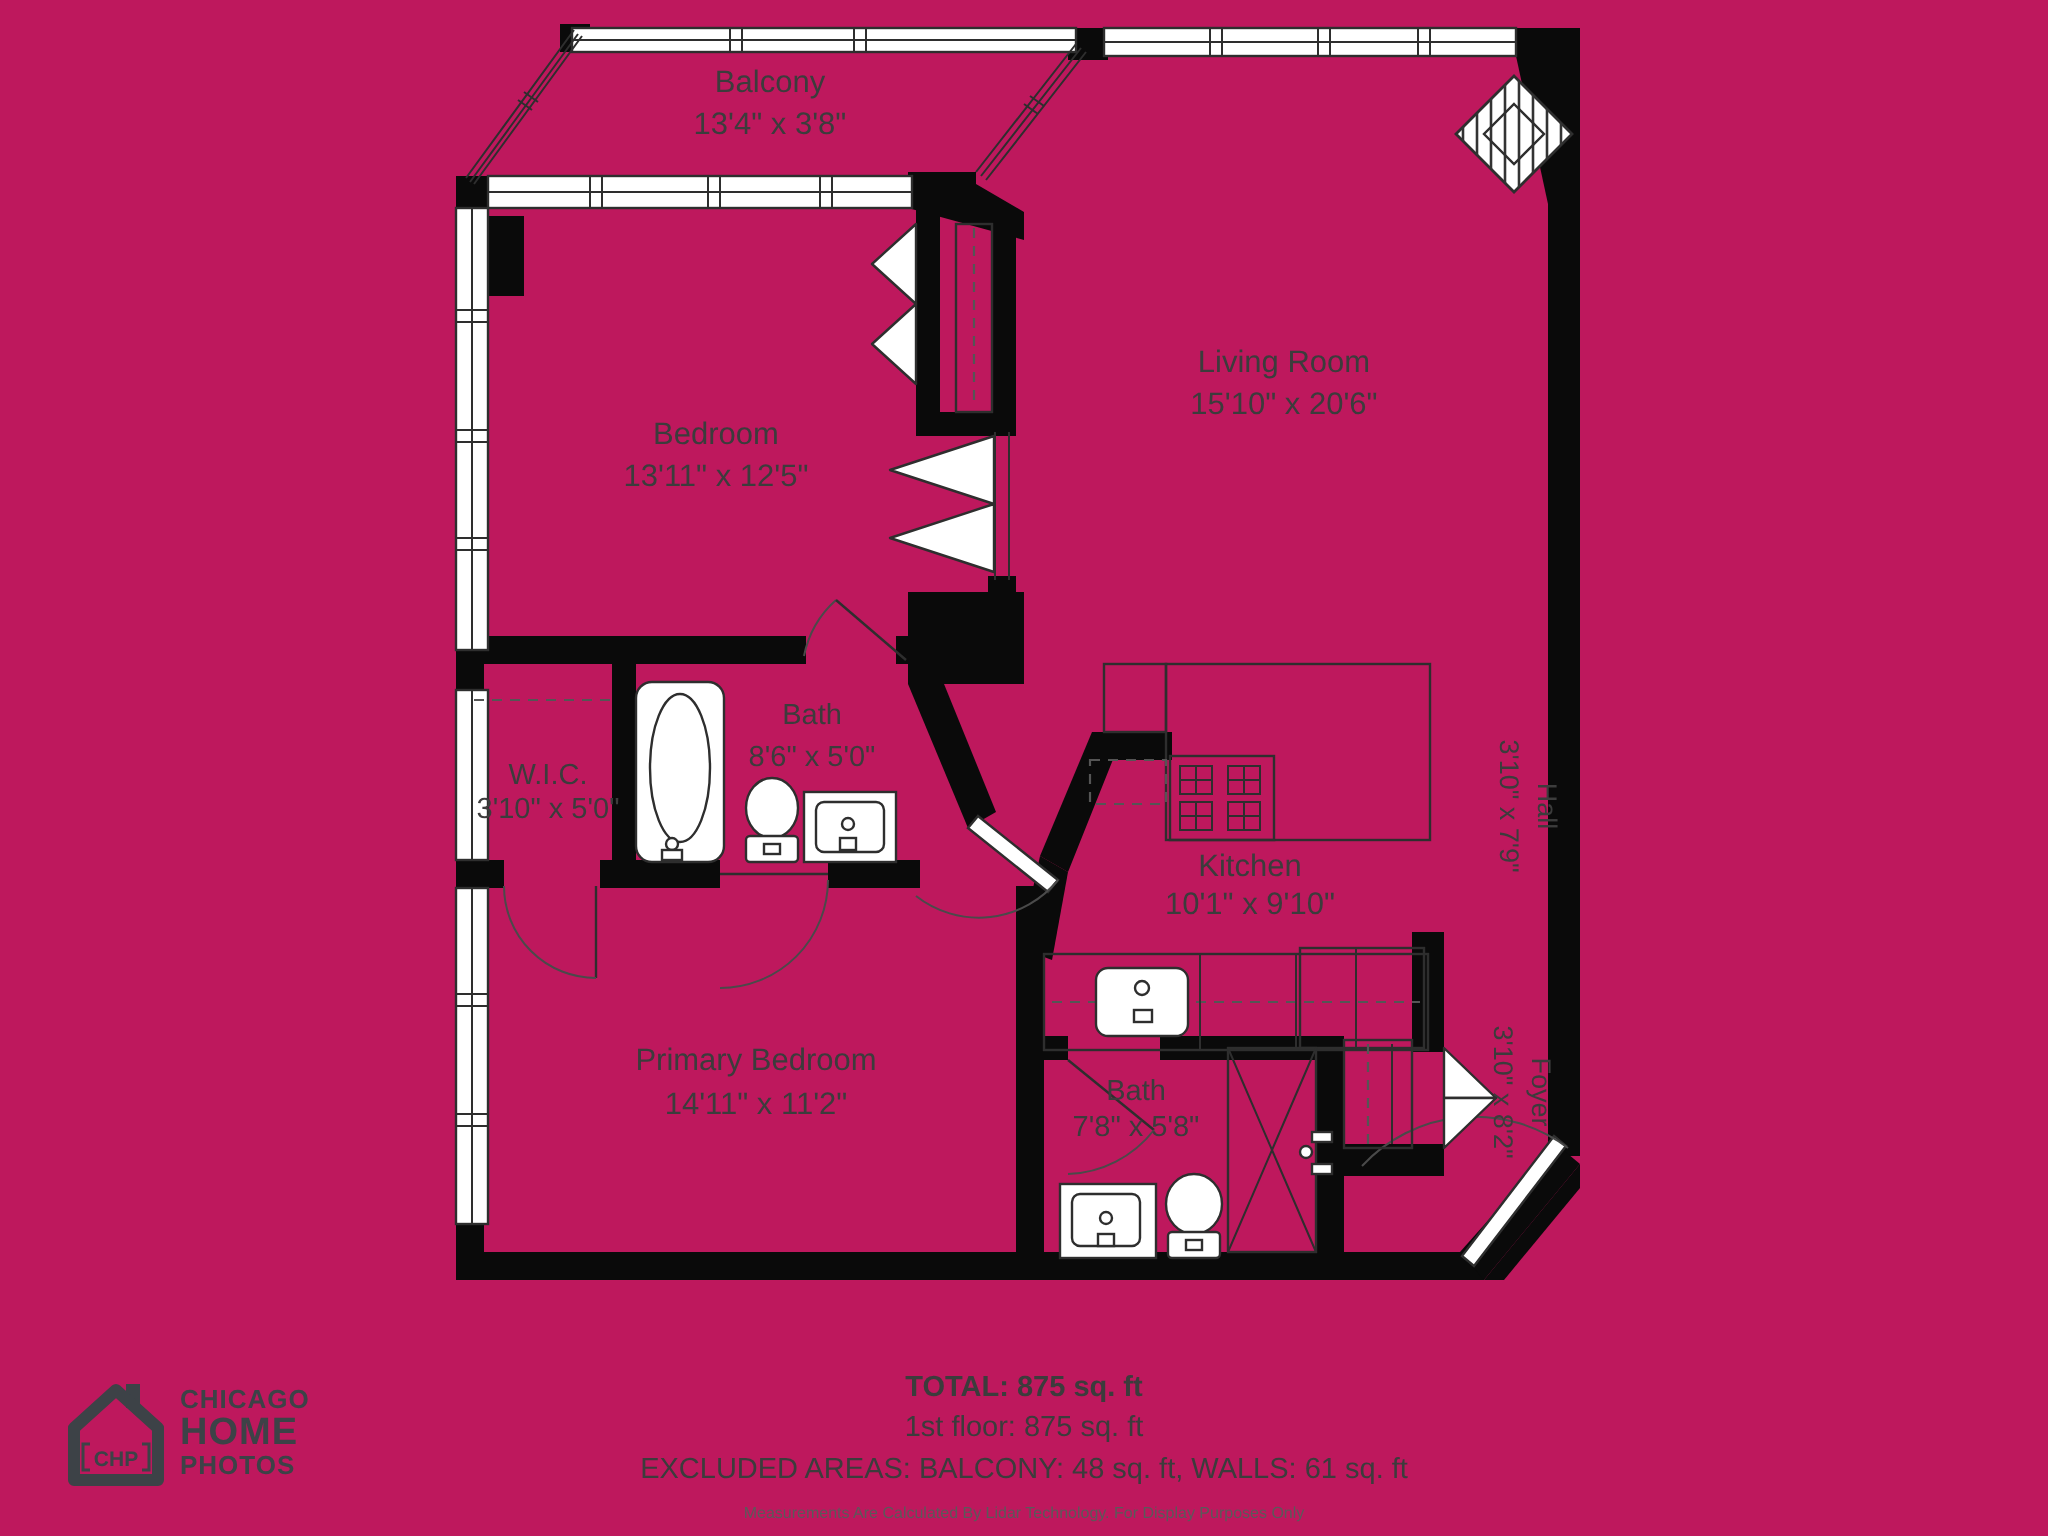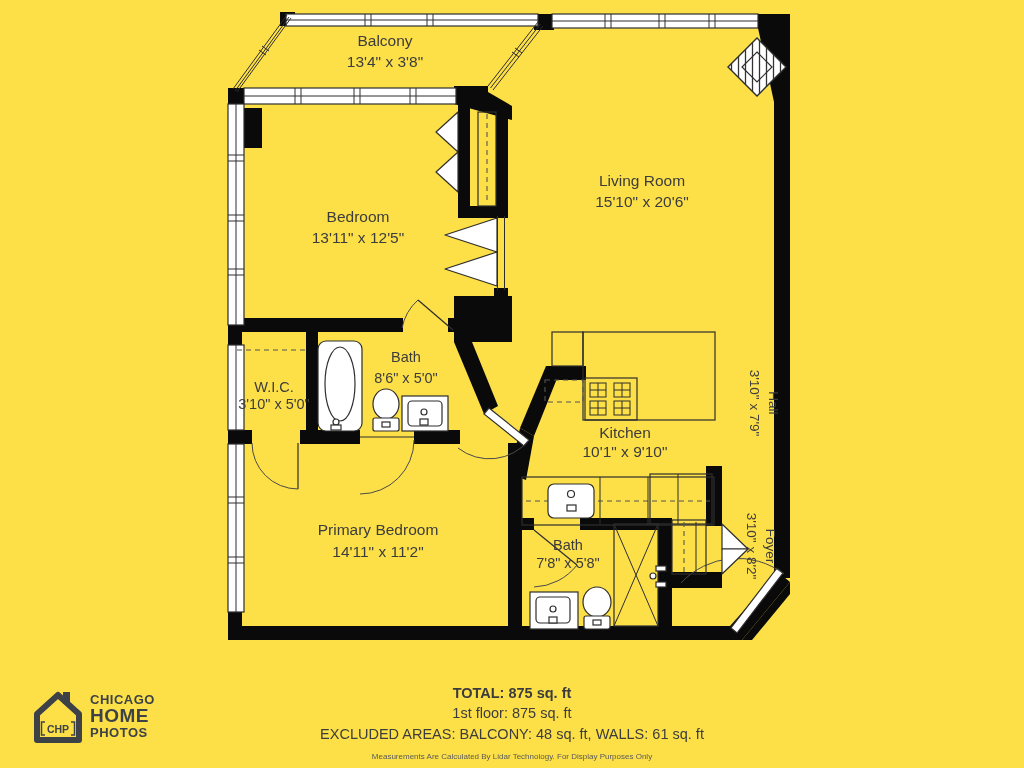--- a/index.html
+++ b/index.html
@@ -1,16 +1,16 @@
 <!DOCTYPE html>
 <html><head>
 <meta charset="utf-8">
 <style>
   html,body{margin:0;padding:0;background:#fff;}
-  .stage{position:relative;width:1024px;height:768px;background:#fde047;overflow:hidden;
+  .stage{position:relative;width:1024px;height:768px;background:#be185d;overflow:hidden;
          font-family:"Liberation Sans", sans-serif;}
   svg{display:block;}
   text{fill:#3c3c3c;font-family:"Liberation Sans", sans-serif;}
   .room-lg{font-size:15.5px;}
   .room-md{font-size:14.5px;}
   .room-sm{font-size:13.5px;}
   .t-mid{text-anchor:middle;}
   .wall{fill:#0a0a0a;stroke:none;}
   .thin{fill:none;stroke:#2e2e2e;stroke-width:1.2;}
   .thin2{fill:none;stroke:#2e2e2e;stroke-width:1;}

